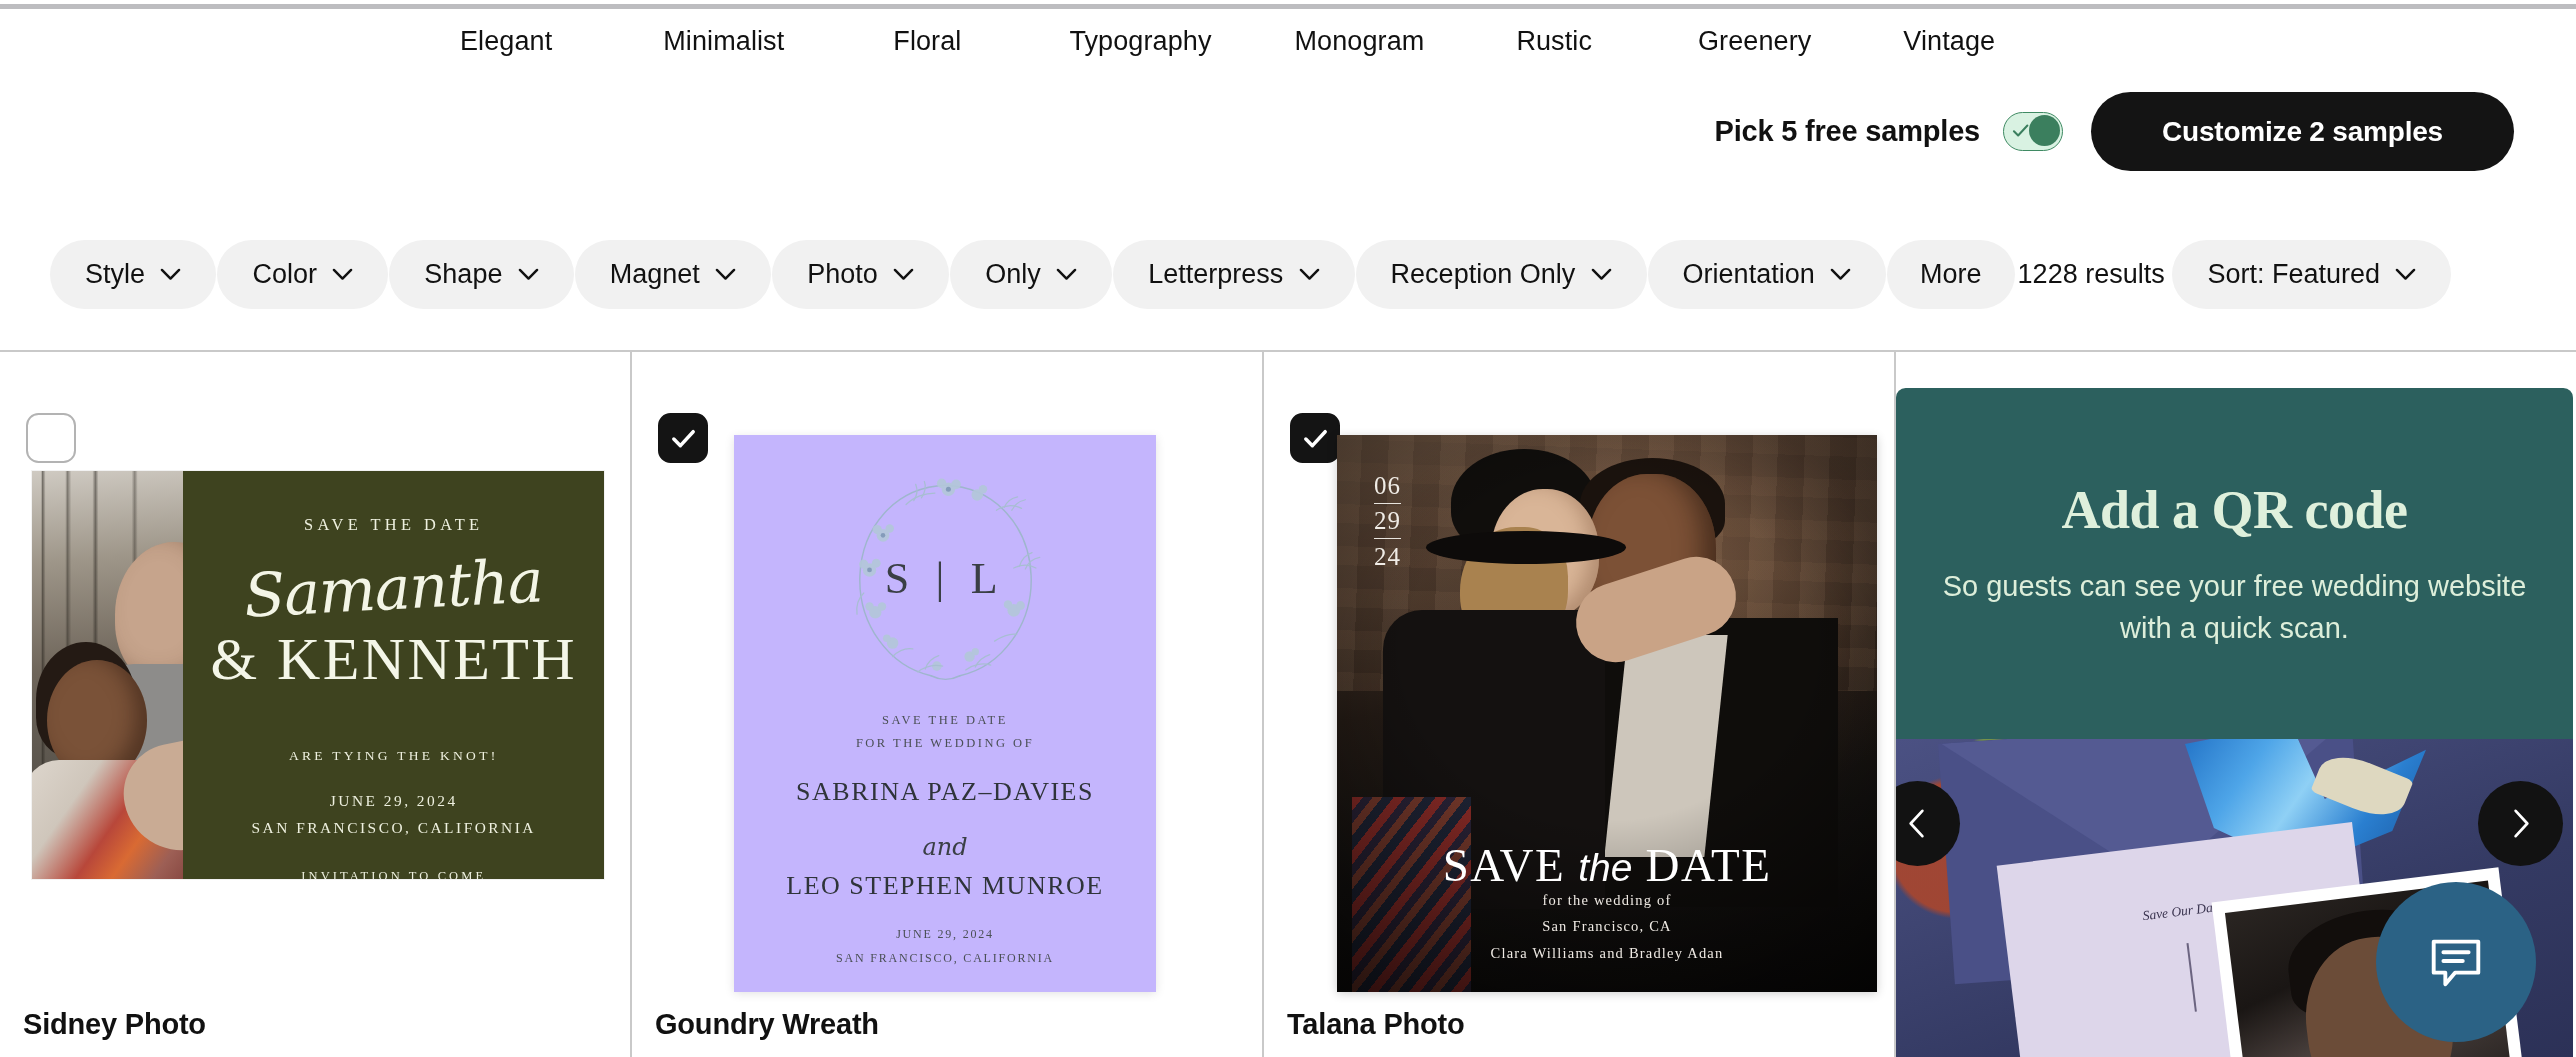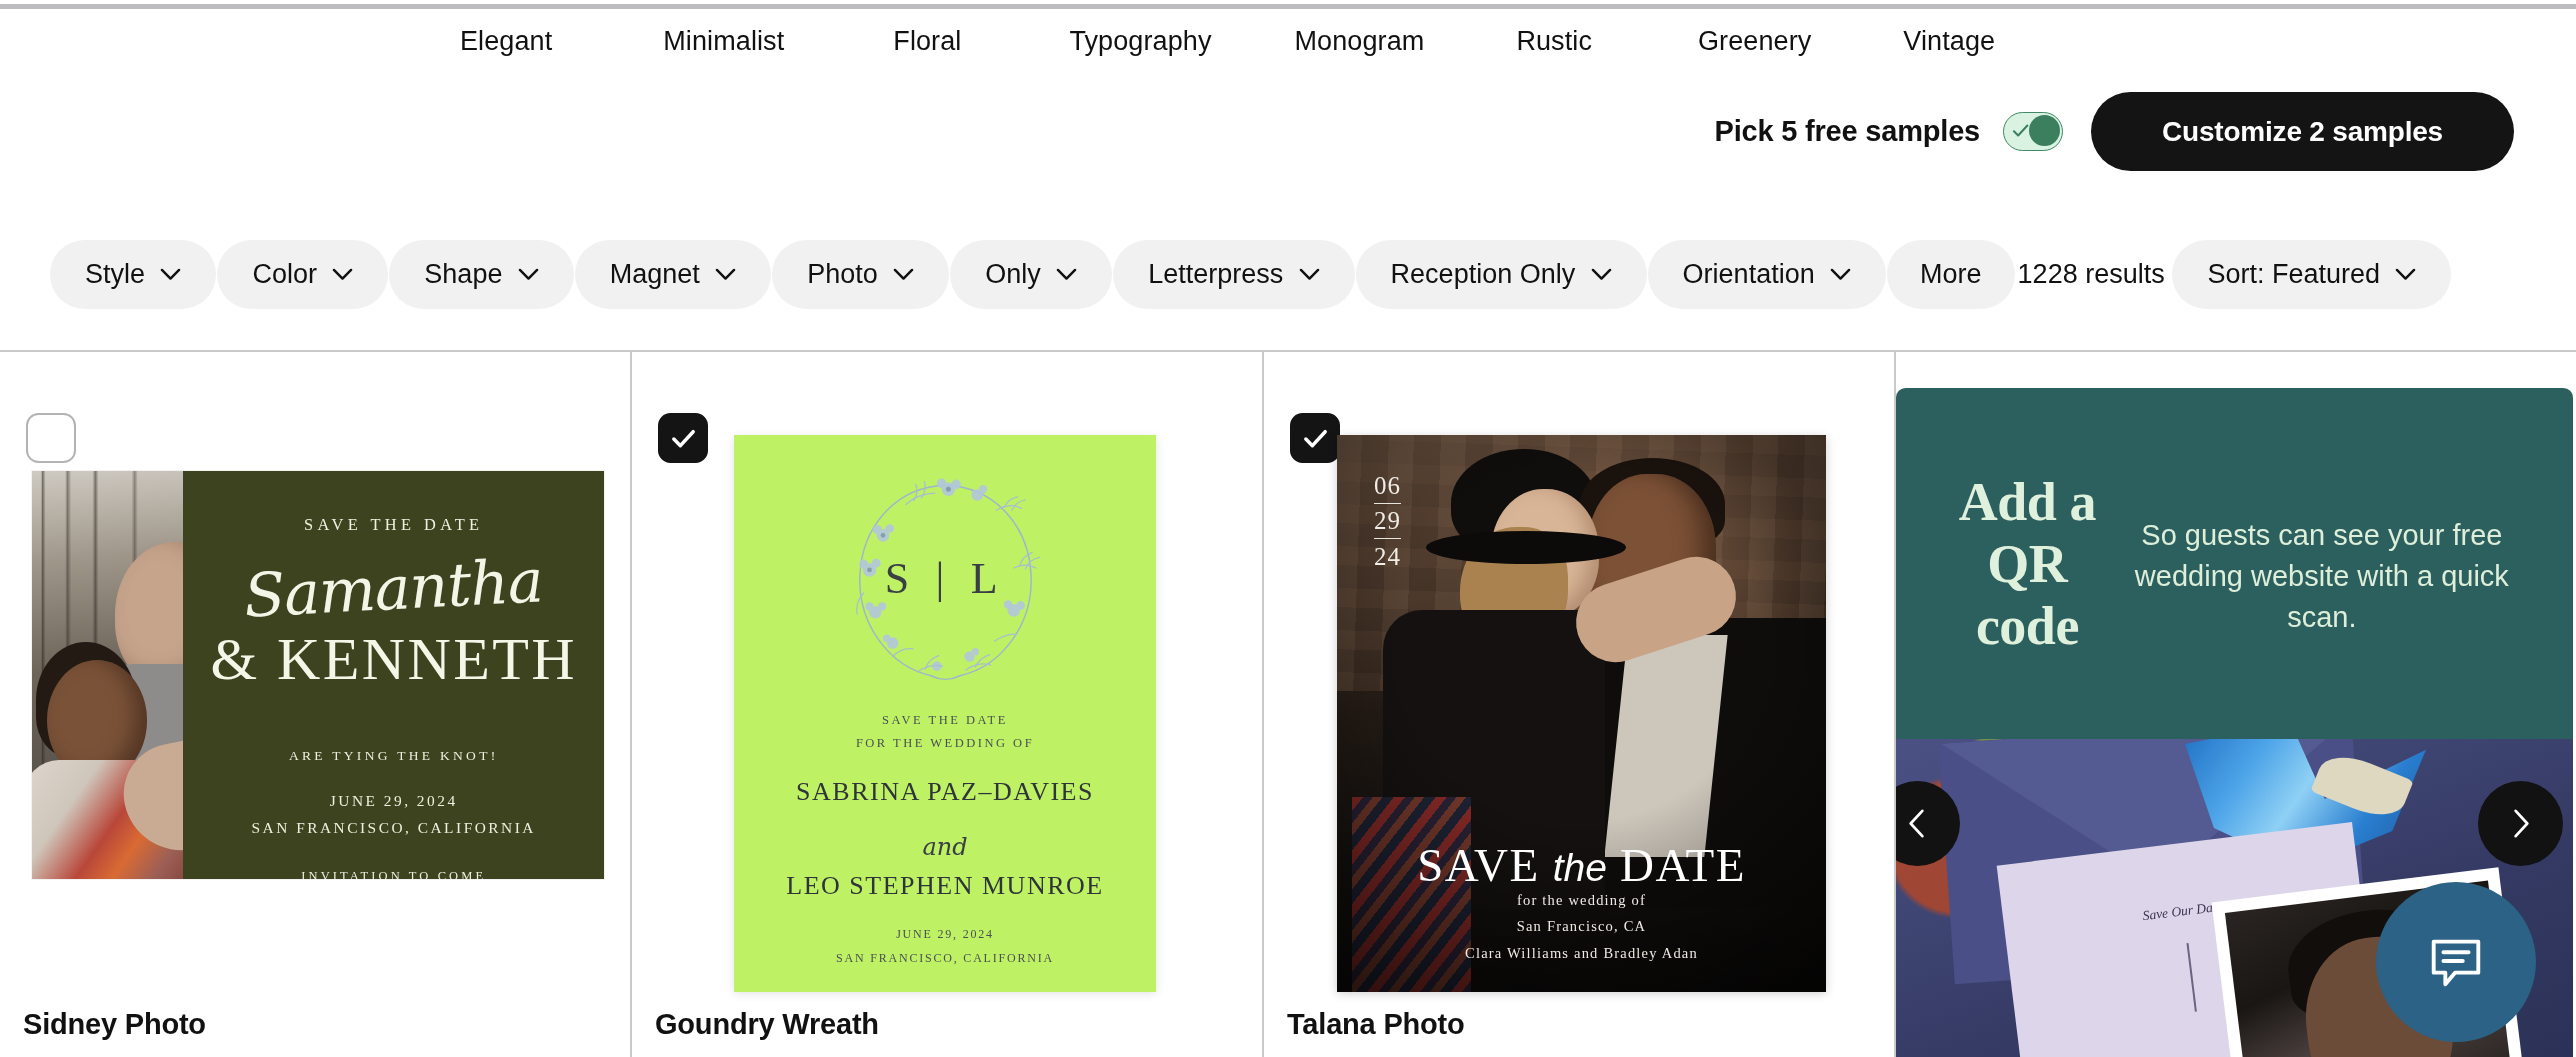--- a/index.html
+++ b/index.html
@@ -183,21 +183,21 @@
     letter-spacing: 2.5px; margin-top: 25px; text-align: center; line-height: 1.55;
   }
   .c1-inv {
     font-family: "Liberation Serif", serif; font-size: 12.5px;
     letter-spacing: 3.1px; margin-top: 29px; text-align: center;
   }
 
   
   .card2 {
     position: absolute; left: 102px; top: 83px; width: 422px; height: 557px;
-    background: #bef264; overflow: hidden;
+    background: #c4b5fd; overflow: hidden;
     box-shadow: 0 1.9px 9.6px rgba(0,0,0,.12);
     display: flex; flex-direction: column; align-items: center;
     padding-top: 33px;
   }
   .wreath { position: relative; width: 241px; height: 227px; }
   .monogram {
     position: absolute; left: 0; right: 0; top: 85px;
     text-align: center; font-family: "Liberation Serif", serif;
     font-size: 44px; letter-spacing: 7.7px; color: #3a3f45;
   }
@@ -219,21 +219,21 @@
     letter-spacing: 1.5px; color: #2f343a; margin-top: 9.6px; white-space: nowrap;
   }
   .c2-foot {
     font-family: "Liberation Serif", serif; font-size: 12px;
     letter-spacing: 1.8px; color: #4a4f55; text-align: center;
     line-height: 2.0; margin-top: 21px;
   }
 
   
   .card3 {
-    position: absolute; left: 73px; top: 83px; width: 489px; height: 557px;
+    position: absolute; left: 73px; top: 83px; width: 540px; height: 557px;
     overflow: hidden; background: #141210;
     box-shadow: 0 1.9px 9.6px rgba(0,0,0,.2);
     padding-left: 28px;
   }
   .c3-bg {
     position: absolute; inset: 0;
     background:
       radial-gradient(ellipse 70% 55% at 62% 26%, rgba(160,118,86,.55) 0%, rgba(60,42,32,.25) 55%, transparent 78%),
       linear-gradient(170deg,#6b5442 0%,#4a382c 16%,#241b15 44%,#141210 70%,#0c0a09 100%);
   }
@@ -317,21 +317,21 @@
     font-size: 14.5px; letter-spacing: 1.2px; line-height: 1.85;
   }
 
   
   .promo-cell {
     position: relative; width: 677px; height: 705px; overflow: hidden; flex: none;
   }
   .promo-top {
     position: absolute; left: 0; top: 36px; width: 677px; height: 352px;
     background: #2c605e; border-radius: 9.6px 9.6px 0 0;
-    display: flex; flex-direction: row; align-items: center;
+    display: flex; flex-direction: column; align-items: center;
     justify-content: center; padding: 0 44px;
   }
   .promo-title {
     font-family: "Liberation Serif", serif; font-size: 54px;
     color: #dff0dc; font-weight: 700; letter-spacing: -0.5px; text-align: center;
   }
   .promo-sub {
     margin-top: 25px; font-size: 29px; color: #ddeeda;
     text-align: center; line-height: 1.42;
   }

